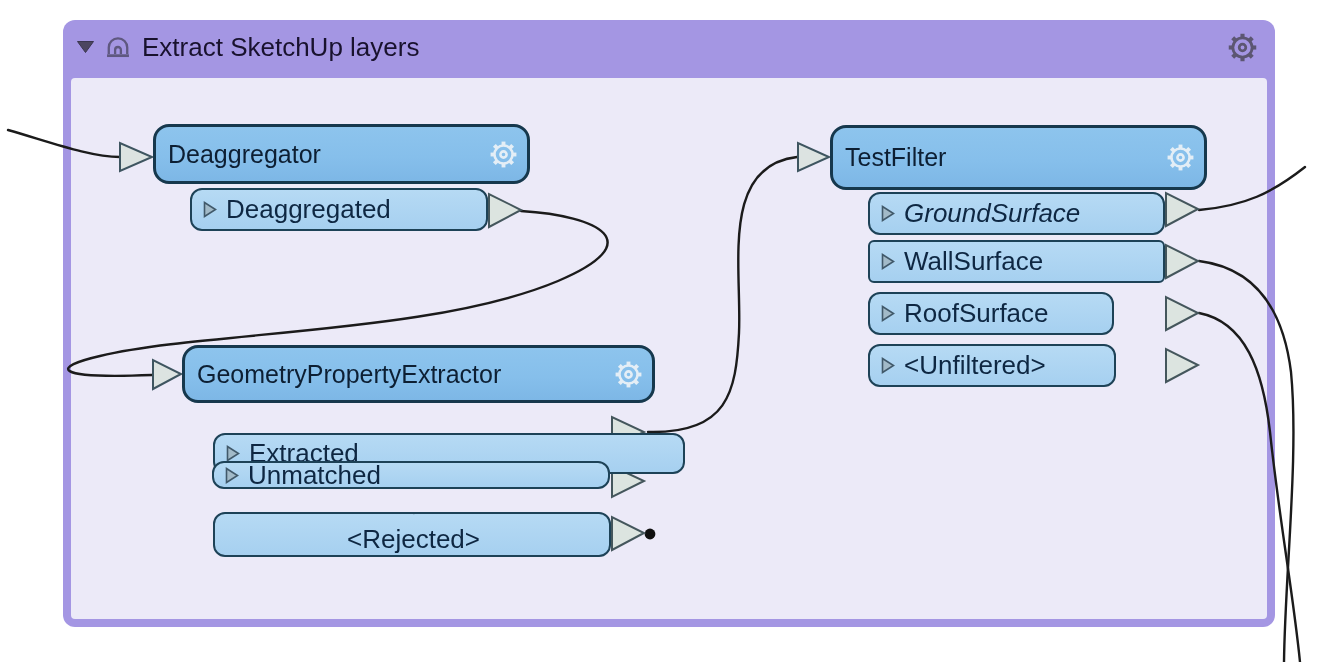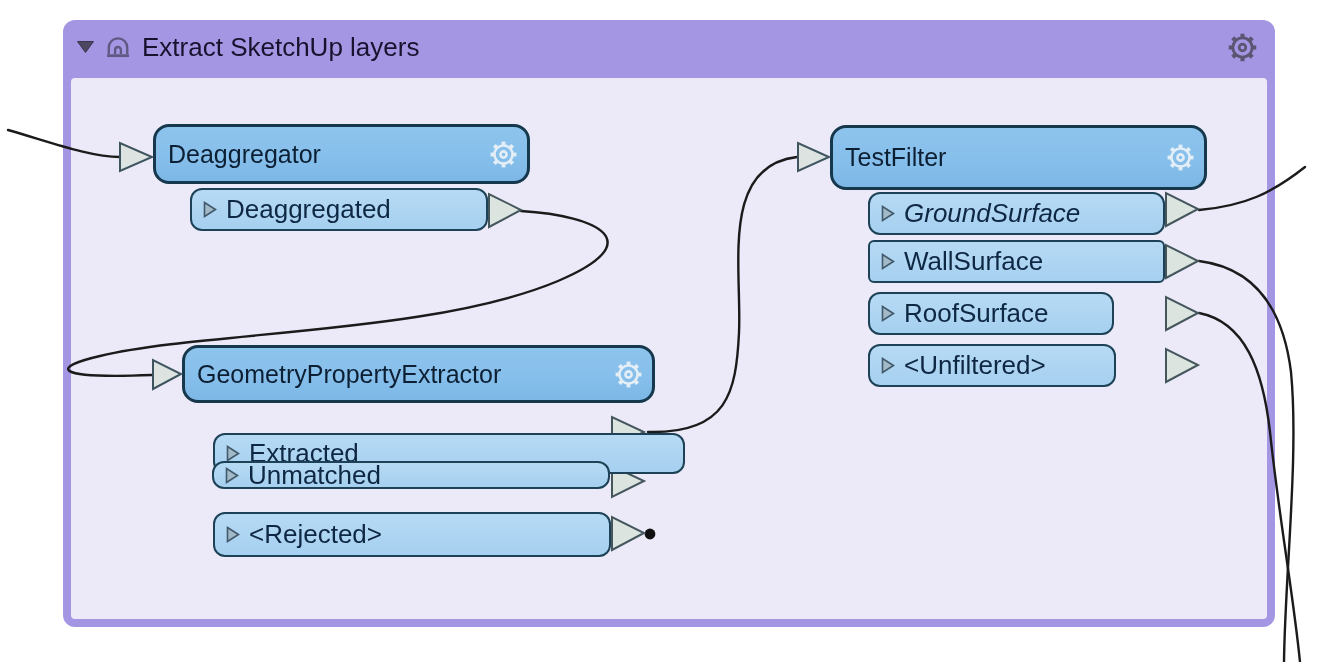--- a/index.html
+++ b/index.html
@@ -168,21 +168,21 @@
       <polygon points="1.5,1.5 1.5,15.5 12.5,8.5" fill="#a2bac8" stroke="#41596a" stroke-width="1.6"></polygon>
     </svg>
     <span class="port-label">Extracted</span>
   </div>
   <div class="port" style="left:212px;top:461px;width:398px;height:28px;">
     <svg width="14" height="17" viewBox="0 0 14 17">
       <polygon points="1.5,1.5 1.5,15.5 12.5,8.5" fill="#a2bac8" stroke="#41596a" stroke-width="1.6"></polygon>
     </svg>
     <span class="port-label">Unmatched</span>
   </div>
-  <div class="port" style="left:213px;top:512px;width:398px;height:45px;">
+  <div class="port" style="left:213px;top:512px;width:398px;height:45px;flex-direction:column;">
     <svg width="14" height="17" viewBox="0 0 14 17">
       <polygon points="1.5,1.5 1.5,15.5 12.5,8.5" fill="#a2bac8" stroke="#41596a" stroke-width="1.6"></polygon>
     </svg>
     <span class="port-label">&lt;Rejected&gt;</span>
   </div>
 
   <div class="node" style="left:830px;top:125px;width:377px;height:65px;">
     <span class="node-title">TestFilter</span>
     <svg class="gear gear-node" width="31" height="31" viewBox="0 0 24 24">
       <g fill="none" stroke="currentColor" stroke-width="2">

